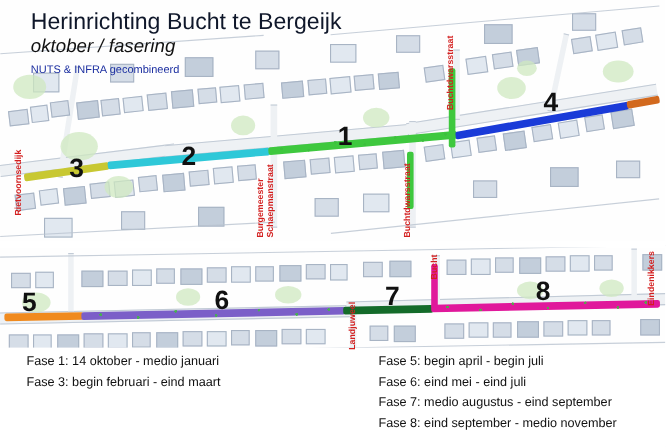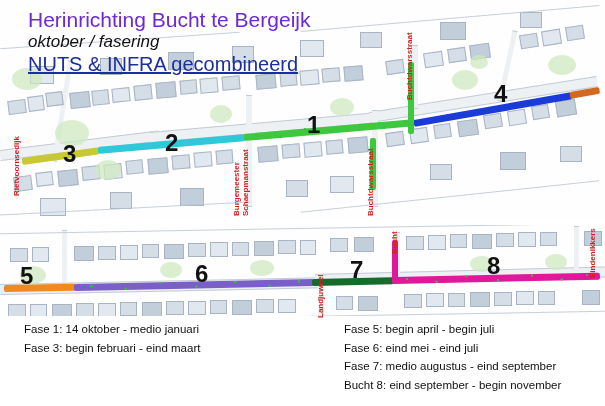--- a/index.html
+++ b/index.html
@@ -7,23 +7,23 @@
     width:605px;height:406px;
     background:#ffffff;
     font-family:"Liberation Sans", sans-serif;
     overflow:hidden;
     position:relative;
   }
   #page{position:relative;width:605px;height:406px;overflow:hidden;background:#fff;}
 
   
   .title-block{position:absolute;left:28px;top:8px;z-index:40;}
-  .title-main{font-size:21px;color:#6d28d9;line-height:24px;white-space:nowrap;}
+  .title-main{font-size:21px;color:#0f172a;line-height:24px;white-space:nowrap;}
   .title-sub{font-size:17px;color:#111;font-style:italic;line-height:20px;white-space:nowrap;}
-  .title-third{font-size:20px;color:#1b2ea0;line-height:20px;white-space:nowrap;padding-top:2px;text-decoration:underline;}
+  .title-third{font-size:10px;color:#1b2ea0;line-height:20px;white-space:nowrap;padding-top:2px;}
 
   
   .map-panel{position:absolute;overflow:hidden;background:#fefefe;}
   #map-top{left:0;top:0;width:605px;height:222px;}
   #map-bottom{left:0;top:222px;width:605px;height:98px;}
 
   .mapbg{position:absolute;left:0;top:0;width:605px;height:100%;}
 
   
   .bld{position:absolute;background:#cfd8e4;border:0.5px solid #9aa8bb;opacity:.85;}
@@ -275,17 +275,17 @@
 
   <div class="legend">
     <div class="col left">
       <div class="legend-item">Fase 1: 14 oktober - medio januari</div>
       <div class="legend-item">Fase 3: begin februari - eind maart</div>
     </div>
     <div class="col right">
       <div class="legend-item">Fase 5: begin april - begin juli</div>
       <div class="legend-item">Fase 6: eind mei - eind juli</div>
       <div class="legend-item">Fase 7: medio augustus - eind september</div>
-      <div class="legend-item">Bucht 8: eind september - begin november</div>
+      <div class="legend-item">Fase 8: eind september - medio november</div>
     </div>
   </div>
 
 </div>
 
 </body></html>

